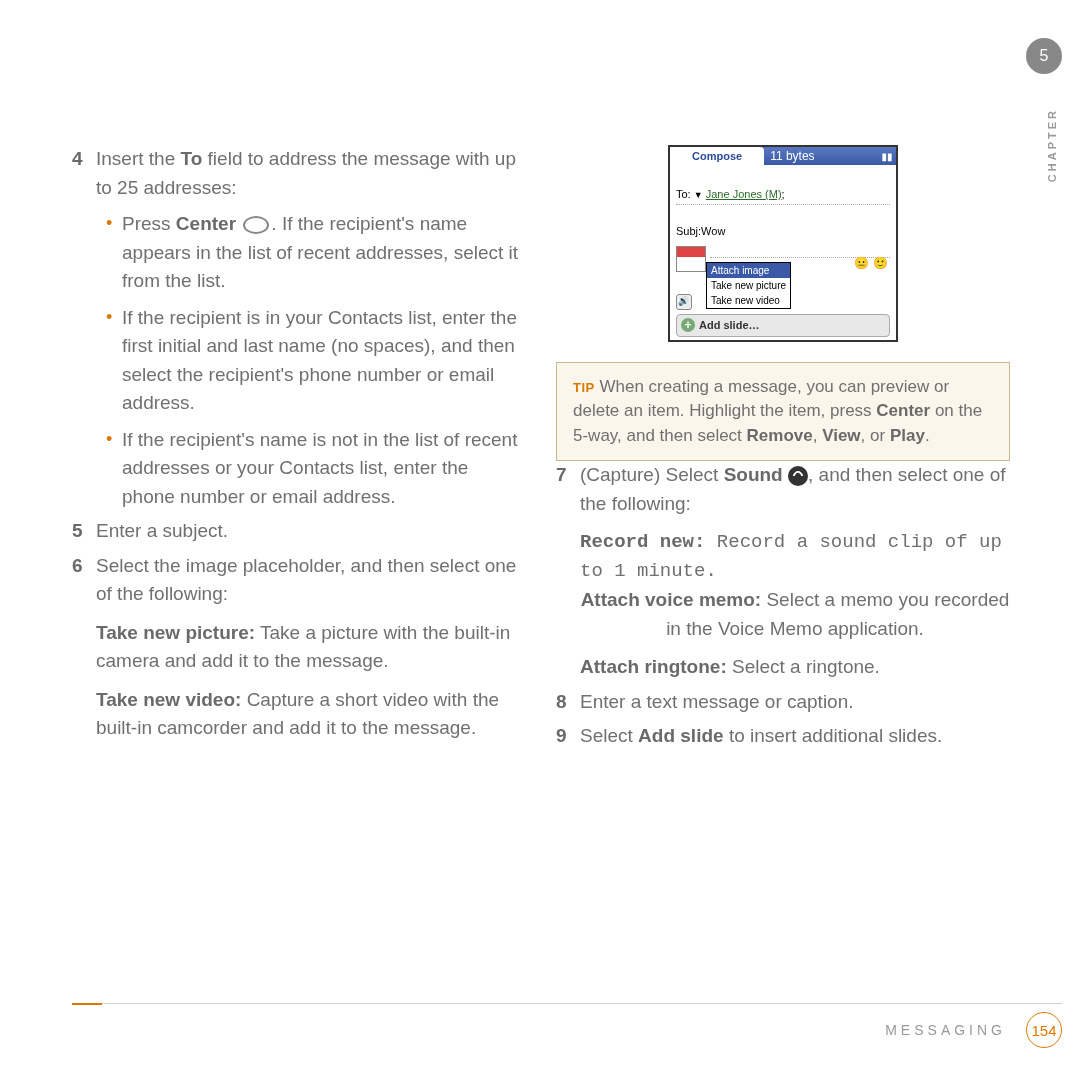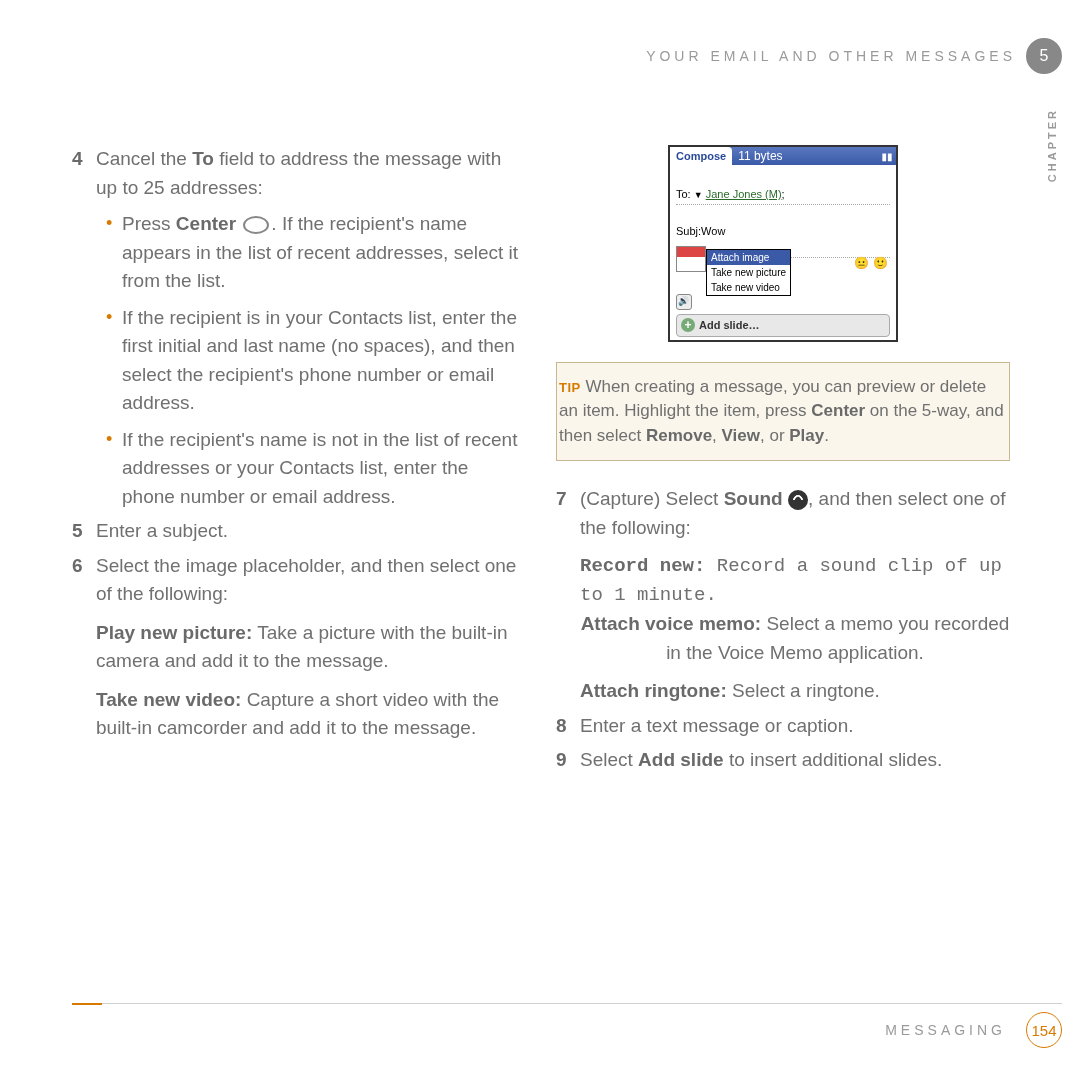--- a/index.html
+++ b/index.html
@@ -105,21 +105,21 @@
     display: flex;
     align-items: center;
     background: linear-gradient(#5a78c0, #3a5aa8);
     color: #fff;
     height: 18px;
   }
   .ss-tab {
     background: #fff;
     color: #2a4a98;
     font-weight: bold;
-    padding: 1px 6px;
+    padding: 1px 22px;
     border-top-right-radius: 4px;
     font-size: 11px;
   }
   .ss-bytes { color: #fff; padding-left: 6px; font-size: 12px; flex: 1; }
   .ss-signal { width: 18px; text-align: center; font-size: 10px; }
   .ss-body { padding: 3px 6px; }
   .ss-field { border-bottom: 1px dotted #aaa; font-size: 11px; padding: 1px 0; margin-top: 17px; }
   .ss-to-arrow { color: #000; font-size: 9px; }
   .ss-contact { color: #2a6a2a; text-decoration: underline; }
   .ss-imgbox {
@@ -130,21 +130,21 @@
     position: relative;
   }
   .ss-thumb {
     width: 30px; height: 26px;
     border: 1px solid #888;
     background: linear-gradient(#d44 40%, #fff 40%);
     flex-shrink: 0;
   }
   .ss-menu {
     position: absolute;
-    left: 30px; top: 3px;
+    left: 30px; top: 16px;
     background: #fff;
     border: 1px solid #000;
     font-size: 10px;
     z-index: 2;
   }
   .ss-menu-item { padding: 0 4px; white-space: nowrap; }
   .ss-menu-item.sel { background: #3a5aa8; color: #fff; }
   .ss-smileys { position: absolute; right: 2px; bottom: 0; font-size: 12px; }
   .ss-icon-row {
     display: flex; align-items: center;
@@ -177,25 +177,24 @@
   .ss-btn {
     border: 1px solid #333;
     border-radius: 8px;
     padding: 0px 6px;
     font-size: 10px;
     background: #fff;
   }
   .tip-box {
     border: 1px solid #c8b890;
     background: #faf6ec;
-    padding: 12px 2px;
+    padding: 12px 16px;
     font-size: 17px;
     line-height: 1.45;
     color: #707070;
-    margin-bottom: 24px;
   }
   .tip-label {
     color: #d97a00;
     font-weight: bold;
     font-size: 13px;
     letter-spacing: 0.5px;
   }
   .footer {
     position: absolute;
     bottom: 32px;
@@ -225,32 +224,31 @@
     border-radius: 50%;
     color: #d97a00;
     display: flex; align-items: center; justify-content: center;
     font-size: 15px;
   }
 </style>
 </head>
 <body>
 
 <div class="header-section">
-  <span class="header-title">YOUR EMAIL AND OTHER MESSAGES</span>
   <div class="chapter-circle">5</div>
 </div>
 <div class="chapter-label">CHAPTER</div>
 
 <div class="content">
 
   <div class="col">
     <div class="step-row">
       <div class="step-num">4</div>
       <div class="step-body">
-        <span>Cancel the </span><b>To</b><span> field to address the message with up to 25 addresses:</span>
+        <span>Insert the </span><b>To</b><span> field to address the message with up to 25 addresses:</span>
 
         <div class="bullet-row">
           <div class="bullet-dot">•</div>
           <div class="bullet-body">
             <span>Press </span><b>Center</b>
             <span class="oval-icon"></span><span>. If the recipient's name appears in the list of recent addresses, select it from the list.</span>
           </div>
         </div>
 
         <div class="bullet-row">
@@ -269,21 +267,21 @@
       <div class="step-num">5</div>
       <div class="step-body">Enter a subject.</div>
     </div>
 
     <div class="step-row">
       <div class="step-num">6</div>
       <div class="step-body">Select the image placeholder, and then select one of the following:</div>
     </div>
 
     <div class="sub-block">
-      <b>Play new picture:</b><span> Take a picture with the built-in camera and add it to the message.</span>
+      <b>Take new picture:</b><span> Take a picture with the built-in camera and add it to the message.</span>
     </div>
     <div class="sub-block">
       <b>Take new video:</b><span> Capture a short video with the built-in camcorder and add it to the message.</span>
     </div>
   </div>
 
   <div class="col">
 
     <div class="screenshot">
       <div class="ss-titlebar">

